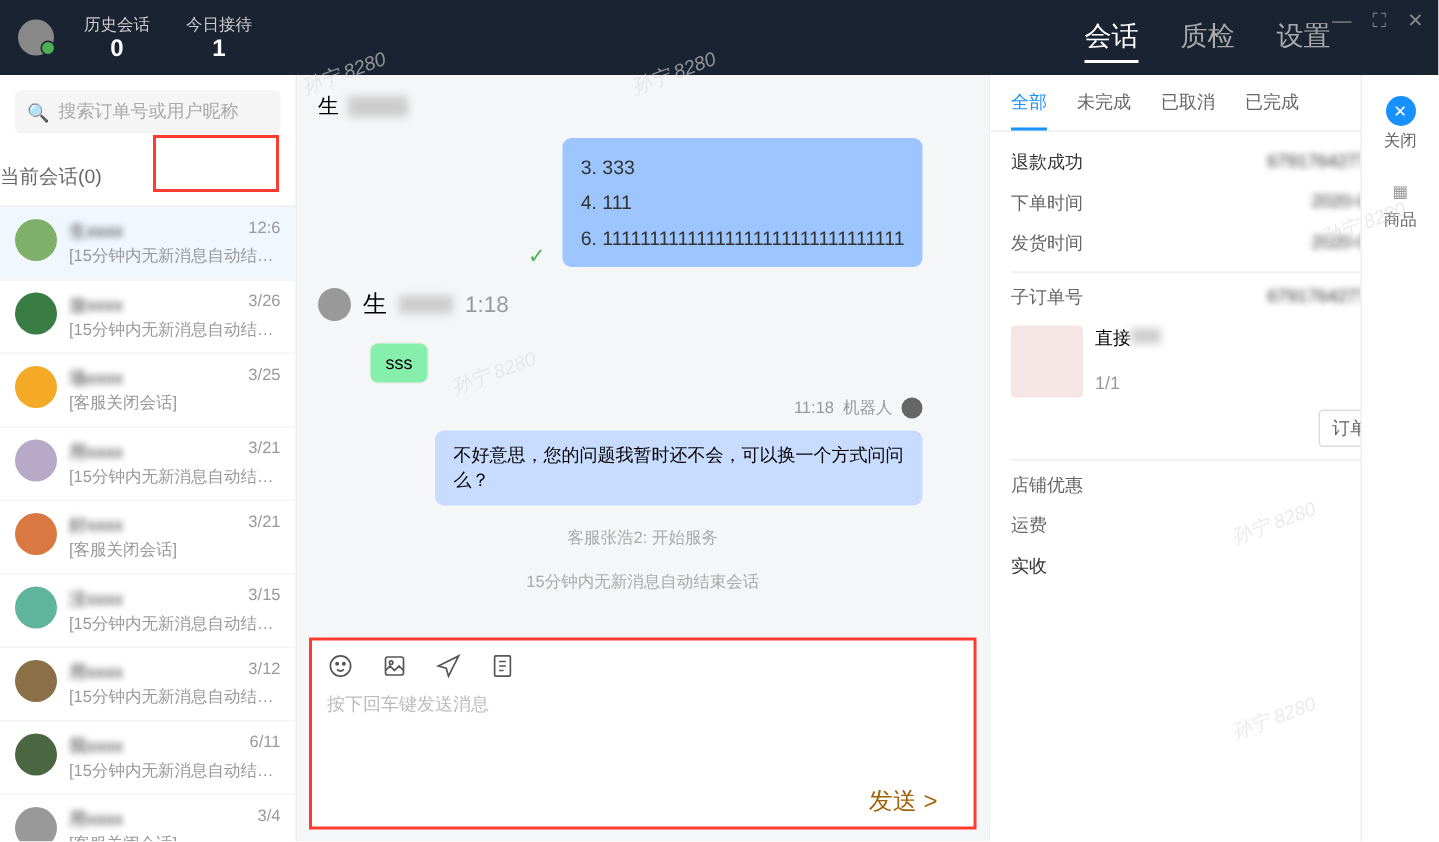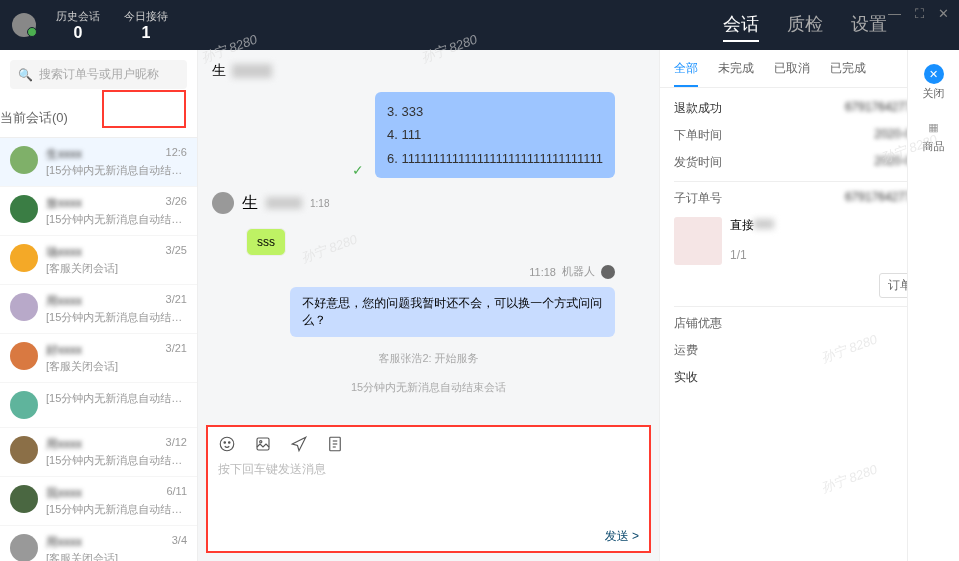--- a/index.html
+++ b/index.html
@@ -37,28 +37,28 @@
 .chat { flex: 1; display: flex; flex-direction: column; background: #f5f6f7; position: relative; }
 .chat-hd { padding: 12px 14px; display: flex; align-items: center; gap: 6px; font-size: 14px; }
 .blur { filter: blur(3px); background: #ccc; display: inline-block; }
 .msgs { flex: 1; overflow: hidden; padding: 0 14px; position: relative; }
 .bubble-in { background: #9dc5ff; border-radius: 6px; padding: 8px 12px; font-size: 13px; line-height: 1.8; max-width: 65%; margin-left: auto; margin-right: 30px; color: #333; }
 .check { color: #4caf50; font-size: 14px; margin-left: 140px; }
 .msg-row { display: flex; align-items: center; gap: 8px; margin: 14px 0; }
 .mav { width: 22px; height: 22px; border-radius: 50%; background: #999; }
 .time-r { text-align: right; color: #999; font-size: 11px; margin: 8px 30px; display: flex; align-items: center; justify-content: flex-end; gap: 6px; }
 .bot-ico { width: 14px; height: 14px; border-radius: 50%; background: #666; display: inline-block; }
-.bubble-out { background: #bef264; border-radius: 6px; padding: 6px 10px; font-size: 12px; display: inline-block; border: 1px solid #eee; margin-left: 34px; }
+.bubble-out { background: #86efac; border-radius: 6px; padding: 6px 10px; font-size: 12px; display: inline-block; border: 1px solid #eee; margin-left: 34px; }
 .bubble-bot { background: #c8dcff; border-radius: 6px; padding: 8px 12px; font-size: 12px; margin-left: auto; margin-right: 30px; max-width: 75%; }
 .sys { text-align: center; color: #aaa; font-size: 11px; margin: 14px 0; }
 .input-area { border: 2px solid #ff3b30; margin: 4px 8px 8px; background: #fff; padding: 8px 10px; height: 128px; position: relative; }
 .tool-row { display: flex; gap: 18px; margin-bottom: 8px; color: #555; }
 .tool-row svg { width: 18px; height: 18px; cursor: pointer; }
 .placeholder { color: #bbb; font-size: 12px; }
-.send { position: absolute; bottom: 6px; right: 10px; color: #0c4a6e; font-size: 12px; cursor: pointer; }
+.send { position: absolute; bottom: 6px; right: 24px; color: #a16207; font-size: 16px; cursor: pointer; }
 
 .detail { width: 300px; border-left: 1px solid #eee; padding: 0; font-size: 12px; overflow: hidden; }
 .dtabs { display: flex; gap: 20px; padding: 10px 14px 0; border-bottom: 1px solid #eee; }
 .dtab { padding-bottom: 8px; color: #666; cursor: pointer; }
 .dtab.active { color: #1890ff; border-bottom: 2px solid #1890ff; }
 .dbody { padding: 12px 14px; }
 .drow { display: flex; justify-content: space-between; margin-bottom: 10px; color: #666; }
 .drow .v { color: #333; }
 .strong { color: #333; font-weight: 500; }
 .blur2 { filter: blur(2px); }
@@ -153,20 +153,24 @@
       <div class="cline1">
               <span class="cname">好xxxx</span>
               <span class="ctime">3/21</span>
             </div>
       <div class="cmsg">[客服关闭会话]</div>
     </div>
         </div>
         <div class="conv">
           <div class="cav" style="background:#5fb49c"></div>
     <div class="cbody">
+      <div class="cline1">
+              <span class="cname">没xxxx</span>
+              <span class="ctime">3/15</span>
+            </div>
       <div class="cmsg">[15分钟内无新消息自动结束会话]</div>
     </div>
         </div>
         <div class="conv">
           <div class="cav" style="background:#8b6f47"></div>
     <div class="cbody">
       <div class="cline1">
               <span class="cname">用xxxx</span>
               <span class="ctime">3/12</span>
             </div>
@@ -207,21 +211,21 @@
         <div class="bubble-in">
           <div>3. 333</div>
           <div>4. 111</div>
           <div>6. 11111111111111111111111111111111</div>
         </div>
       </div>
       <div class="msg-row">
         <div class="mav"></div>
         <span>生</span>
           <span class="blur" style="width:36px;height:12px;"></span>
-        <span style="color:#999;font-size:10px;">1:18</span>
+        <span style="color:#999;font-size:15px;">1:18</span>
       </div>
       <div class="bubble-out">sss</div>
       <div class="time-r">
         <span>11:18</span>
         <span>机器人</span>
         <span class="bot-ico"></span>
       </div>
       <div style="display:flex;">
           <div class="bubble-bot">不好意思，您的问题我暂时还不会，可以换一个方式问问么？</div>
         </div>

